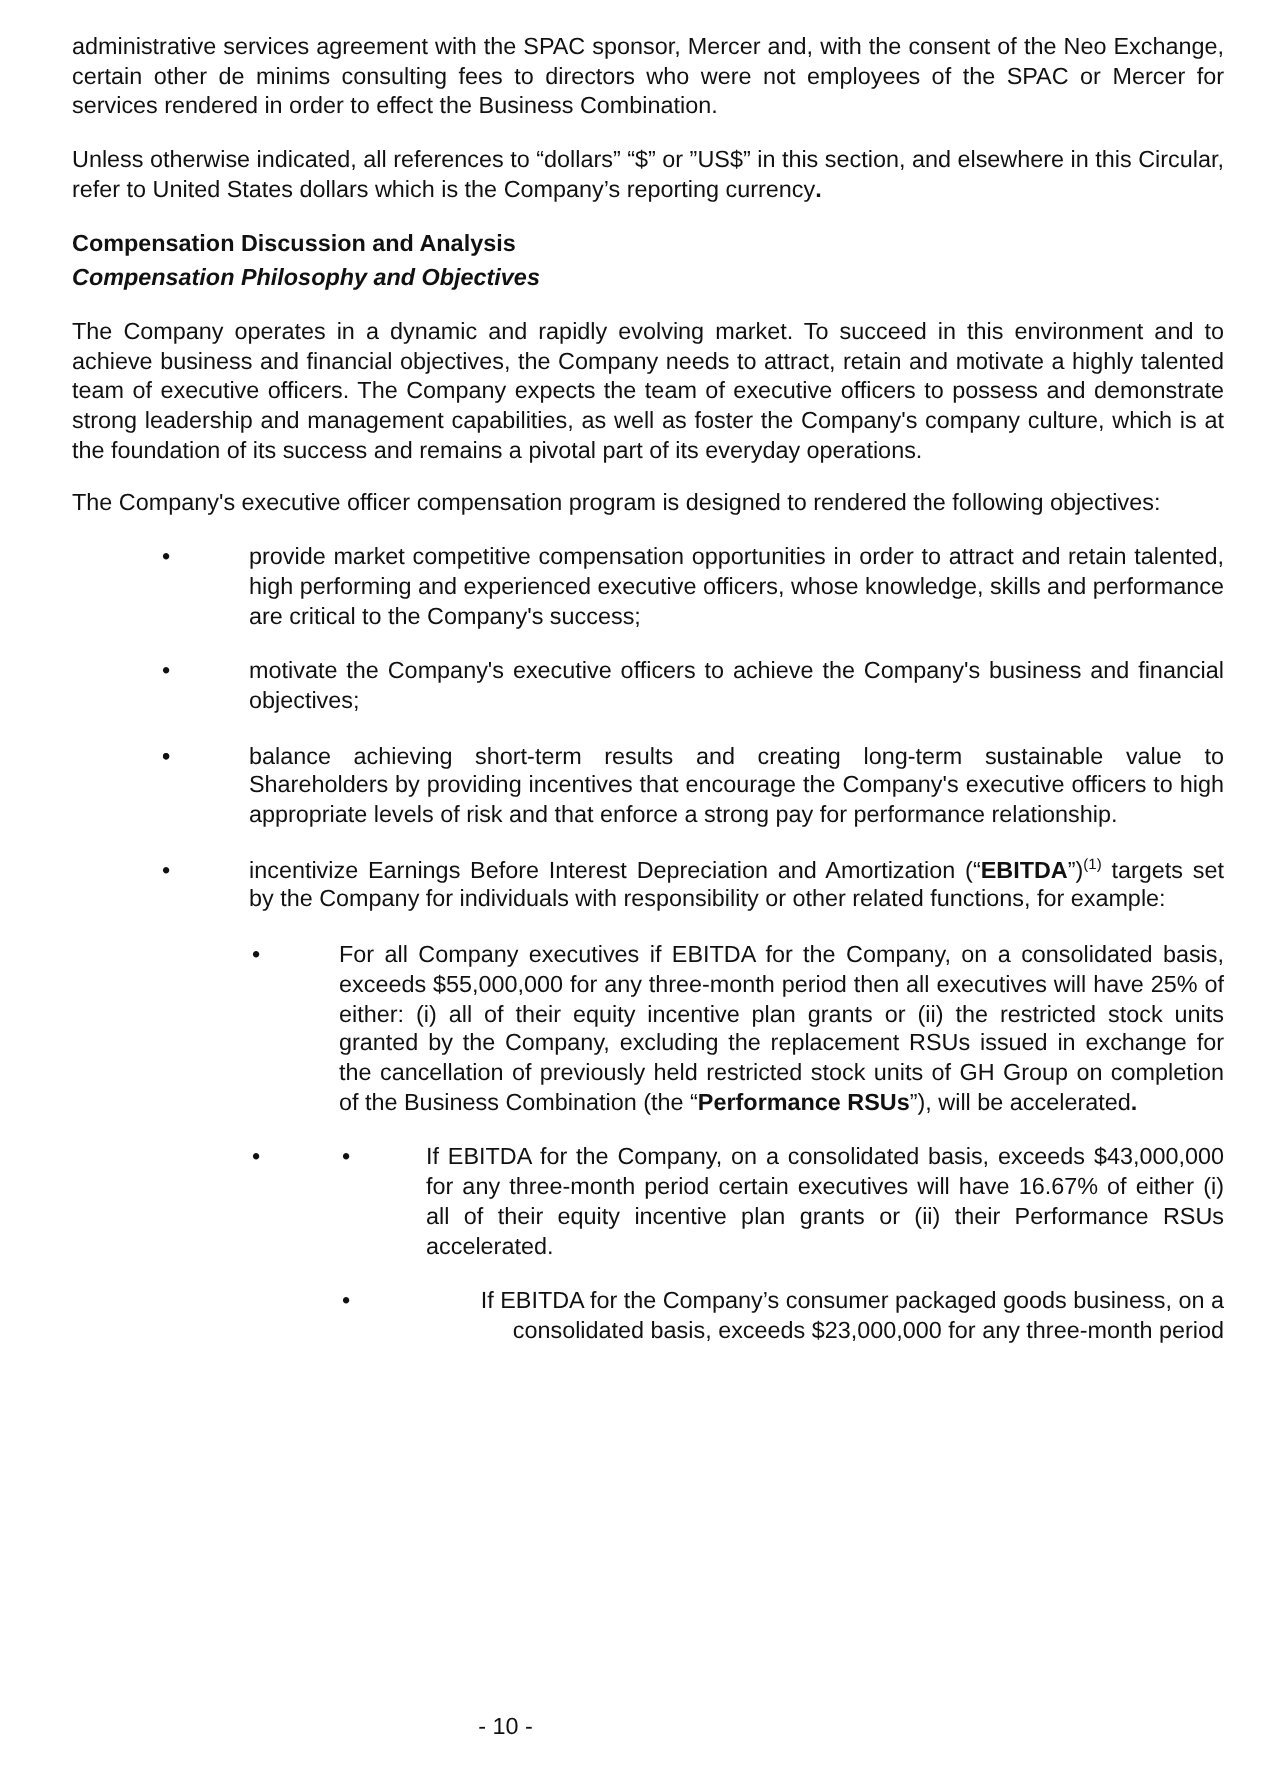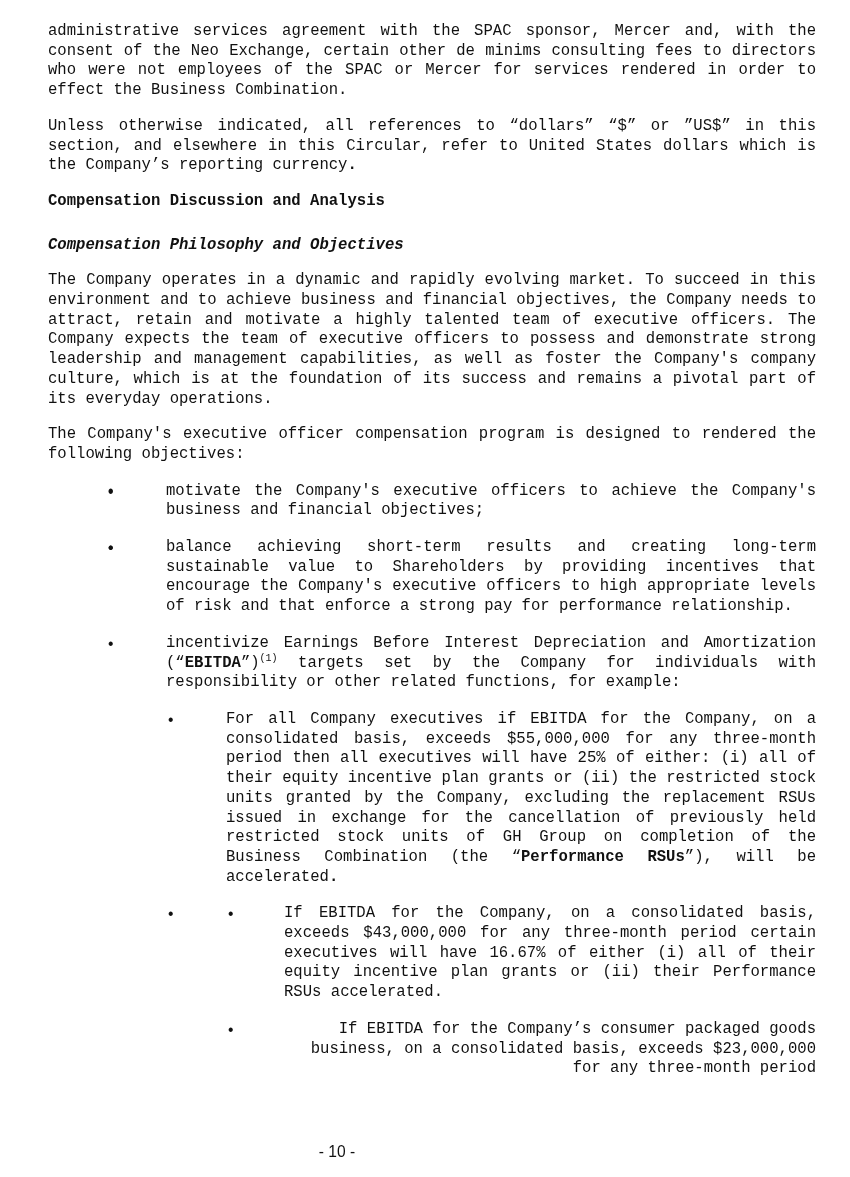--- a/index.html
+++ b/index.html
@@ -2,23 +2,23 @@
 <html><head>
 <meta charset="utf-8">
 <style>
   html, body { margin: 0; padding: 0; background: #ffffff; }
   body {
     width: 850px; height: 1177px; position: relative; overflow: hidden;
     font-family: "Liberation Sans", sans-serif;
     font-size: 15.6px; line-height: 19.7px; color: #111111;
   }
   .page { position: absolute; left: 48px; top: 22px; width: 768px; }
-  p { margin: 0; text-align: justify; font-family: Liberation Mono, monospace; }
+  p { margin: 0; text-align: justify; }
   .para { margin-bottom: 16px; }
-  .h-bold { font-weight: bold; margin-bottom: 24px; }
+  .h-bold { font-weight: bold; margin-bottom: 4px; }
   .h-italic { font-weight: bold; font-style: italic; margin-bottom: 16px; }
   .bullet { position: relative; margin-bottom: 17px; }
   .bullet .dot { position: absolute; top: 0; }
   .l1 { padding-left: 118px; }
   .l1 > .dot { left: 60px; }
   .l2 { padding-left: 178px; }
   .l2 > .dot { left: 120px; }
   .l3 { padding-left: 236px; }
   .l3 > .dot { left: 180px; }
   .bullet p { text-align: justify; }
@@ -41,20 +41,21 @@
   <p class="h-bold">Compensation Discussion and Analysis</p>
 
   <p class="h-italic">Compensation Philosophy and Objectives</p>
 
   <p class="para">The Company operates in a dynamic and rapidly evolving market. To succeed in this environment and to achieve business and financial objectives, the Company needs to attract, retain and motivate a highly talented team of executive officers. The Company expects the team of executive officers to possess and demonstrate strong leadership and management capabilities, as well as foster the Company's company culture, which is at the foundation of its success and remains a pivotal part of its everyday operations.</p>
 
   <p class="para">The Company's executive officer compensation program is designed to rendered the following objectives:</p>
 
   <div class="bullet l1">
     <span class="dot">•</span>
+    <p>provide market competitive compensation opportunities in order to attract and retain talented, high performing and experienced executive officers, whose knowledge, skills and performance are critical to the Company's success;</p>
   </div>
 
   <div class="bullet l1">
     <span class="dot">•</span>
     <p>motivate the Company's executive officers to achieve the Company's business and financial objectives;</p>
   </div>
 
   <div class="bullet l1">
     <span class="dot">•</span>
   </div>

